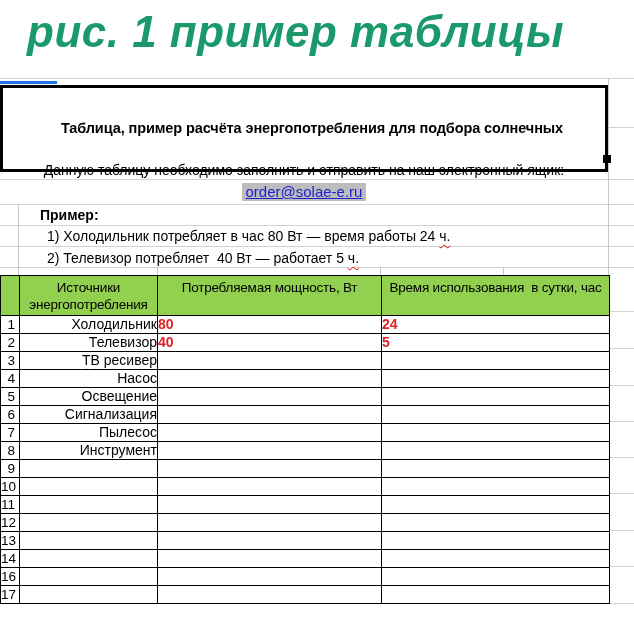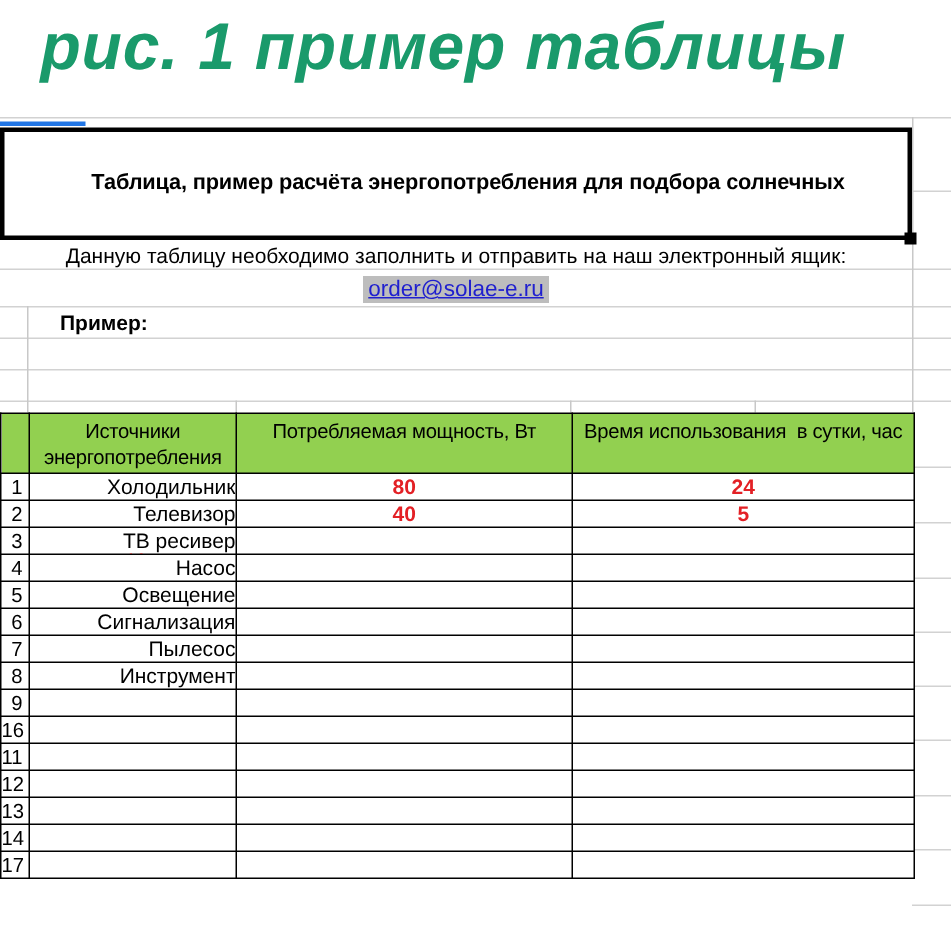--- a/index.html
+++ b/index.html
@@ -15,21 +15,21 @@
     color:var(--title-green);letter-spacing:0.5px;white-space:nowrap;line-height:1.2;
   }
   
   .hline{height:1px;background:#d2d2d2;left:0;width:634px;}
   .hline.strip{left:608px;width:26px;}
   .vline{width:1px;background:#c8c8c8;}
   
   .sel-edge{left:0;top:81px;width:57px;height:3px;background:#2176e6;}
   
   .intro-box{
-    left:0;top:85px;width:608px;height:75px;background:#fff;
+    left:0;top:85px;width:608px;height:87px;background:#fff;
     border:3px solid #000;box-sizing:border-box;
     display:flex;flex-direction:column;align-items:center;justify-content:center;
     text-align:center;font-weight:bold;font-size:14.5px;line-height:21px;letter-spacing:-0.1px;padding-left:16px;
   }
   .fill-handle{left:603px;top:155px;width:8px;height:8px;background:#000;}
   
   .row-center{left:0;width:608px;text-align:center;font-size:14px;line-height:18px;}
   .row-left{left:20px;font-size:14px;line-height:18px;white-space:pre-wrap;padding-left:20px;}
   .instruction{top:161px;}
   .email-row{top:183px;}
@@ -55,21 +55,21 @@
   .sheet-table col.c-time{width:228px;}
   .sheet-table td{border:1px solid #000;padding:0;overflow:hidden;box-sizing:border-box;}
   .sheet-table thead td{
     background:var(--header-green);font-weight:normal;text-align:center;
     vertical-align:top;height:40px;padding-top:3px;font-size:13.5px;line-height:17px;
     letter-spacing:-0.2px;white-space:pre-wrap;
   }
   .sheet-table tbody td{height:17px;line-height:17px;background:#fff;}
   td.num{ text-align:right;padding-right:4px;font-size:13.5px;}
   td.src{ text-align:right;padding-left:3px;white-space:nowrap;}
-  td.val{ text-align:center;font-weight:bold;color:var(--value-red);}
+  td.val{ font-weight:bold;color:var(--value-red);}
 </style>
 </head>
 <body>
 
 <div class="screen">
 
   <div class="abs fig-title">рис. 1 пример таблицы</div>
 
   <div class="abs hline" style="top:78px;"></div>
   <div class="abs hline strip" style="top:127px;"></div>
@@ -100,20 +100,22 @@
     <div>Таблица, пример расчёта энергопотребления для подбора солнечных</div>
   </div>
   <div class="abs fill-handle"></div>
 
   <div class="abs row-center email-row">
     <span class="email-link">order@solae-e.ru</span>
   </div>
   <div class="abs row-center instruction">Данную таблицу необходимо заполнить и отправить на наш электронный ящик:</div>
 
   <div class="abs row-left example-label">Пример:</div>
+  <div class="abs row-left example-1"><span>1) Холодильник потребляет в час 80 Вт — время работы 24 </span><span class="sp">ч.</span></div>
+  <div class="abs row-left example-2"><span>2) Телевизор потребляет  40 Вт — работает 5 </span><span class="sp">ч.</span></div>
 
   <table class="sheet-table" id="consumption-table">
     <colgroup>
         <col class="c-num">
         <col class="c-src">
         <col class="c-pow">
         <col class="c-time">
       </colgroup>
     <thead>
       <tr>
@@ -172,45 +174,51 @@
           <td class="val"></td>
           <td class="val"></td>
         </tr>
         <tr>
           <td class="num">9</td>
           <td class="src"></td>
           <td class="val"></td>
           <td class="val"></td>
         </tr>
         <tr>
+          <td class="num">10</td>
+          <td class="src"></td>
+          <td class="val"></td>
+          <td class="val"></td>
+        </tr>
+        <tr>
+          <td class="num">11</td>
+          <td class="src"></td>
+          <td class="val"></td>
+          <td class="val"></td>
+        </tr>
+        <tr>
+          <td class="num">12</td>
+          <td class="src"></td>
+          <td class="val"></td>
+          <td class="val"></td>
+        </tr>
+        <tr>
+          <td class="num">13</td>
+          <td class="src"></td>
+          <td class="val"></td>
+          <td class="val"></td>
+        </tr>
+        <tr>
+          <td class="num">14</td>
+          <td class="src"></td>
+          <td class="val"></td>
+          <td class="val"></td>
+        </tr>
+        <tr>
           <td class="num">16</td>
-          <td class="src"></td>
-          <td class="val"></td>
-          <td class="val"></td>
-        </tr>
-        <tr>
-          <td class="num">11</td>
-          <td class="src"></td>
-          <td class="val"></td>
-          <td class="val"></td>
-        </tr>
-        <tr>
-          <td class="num">12</td>
-          <td class="src"></td>
-          <td class="val"></td>
-          <td class="val"></td>
-        </tr>
-        <tr>
-          <td class="num">13</td>
-          <td class="src"></td>
-          <td class="val"></td>
-          <td class="val"></td>
-        </tr>
-        <tr>
-          <td class="num">14</td>
           <td class="src"></td>
           <td class="val"></td>
           <td class="val"></td>
         </tr>
         <tr>
           <td class="num">17</td>
           <td class="src"></td>
           <td class="val"></td>
           <td class="val"></td>
         </tr>

